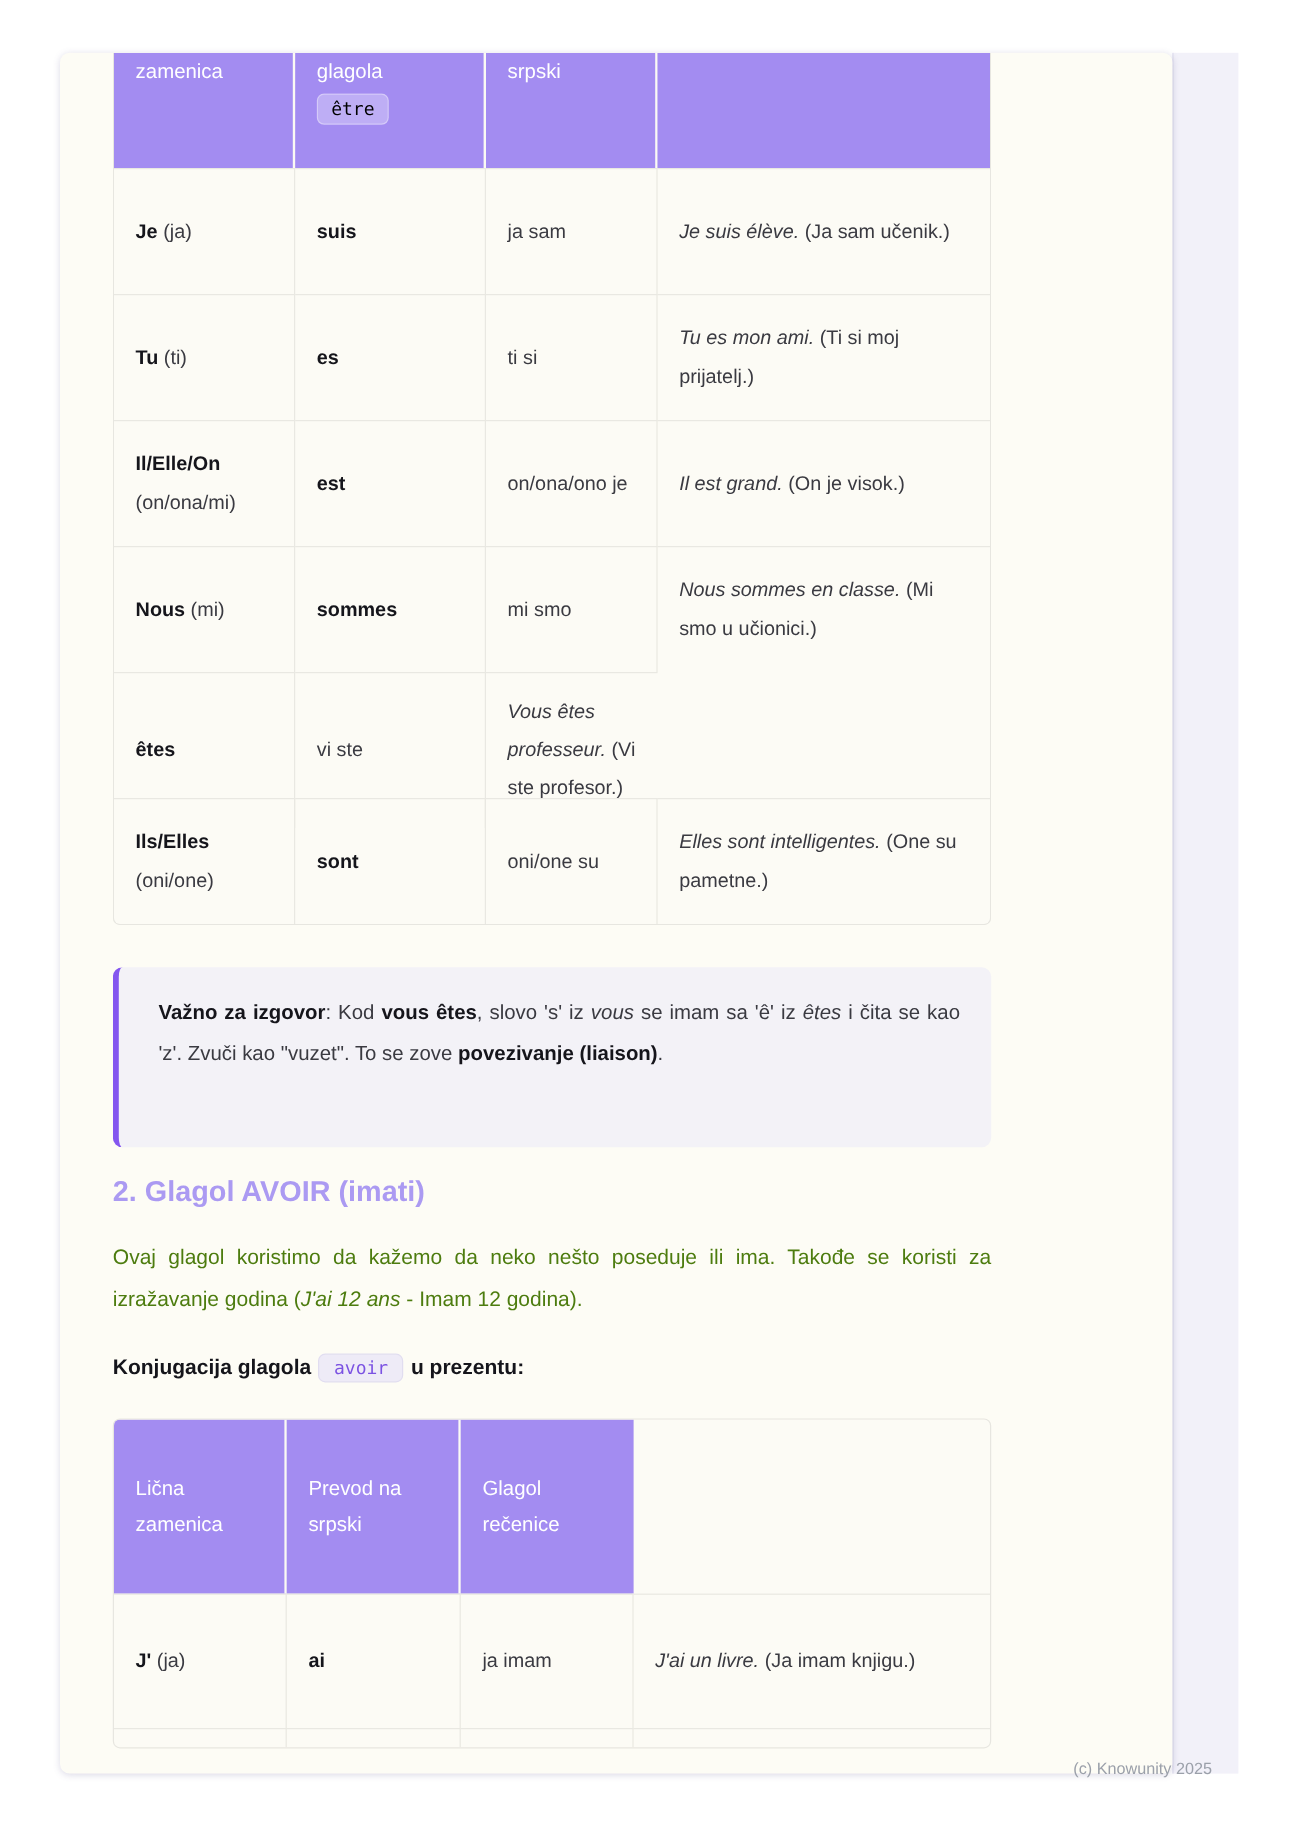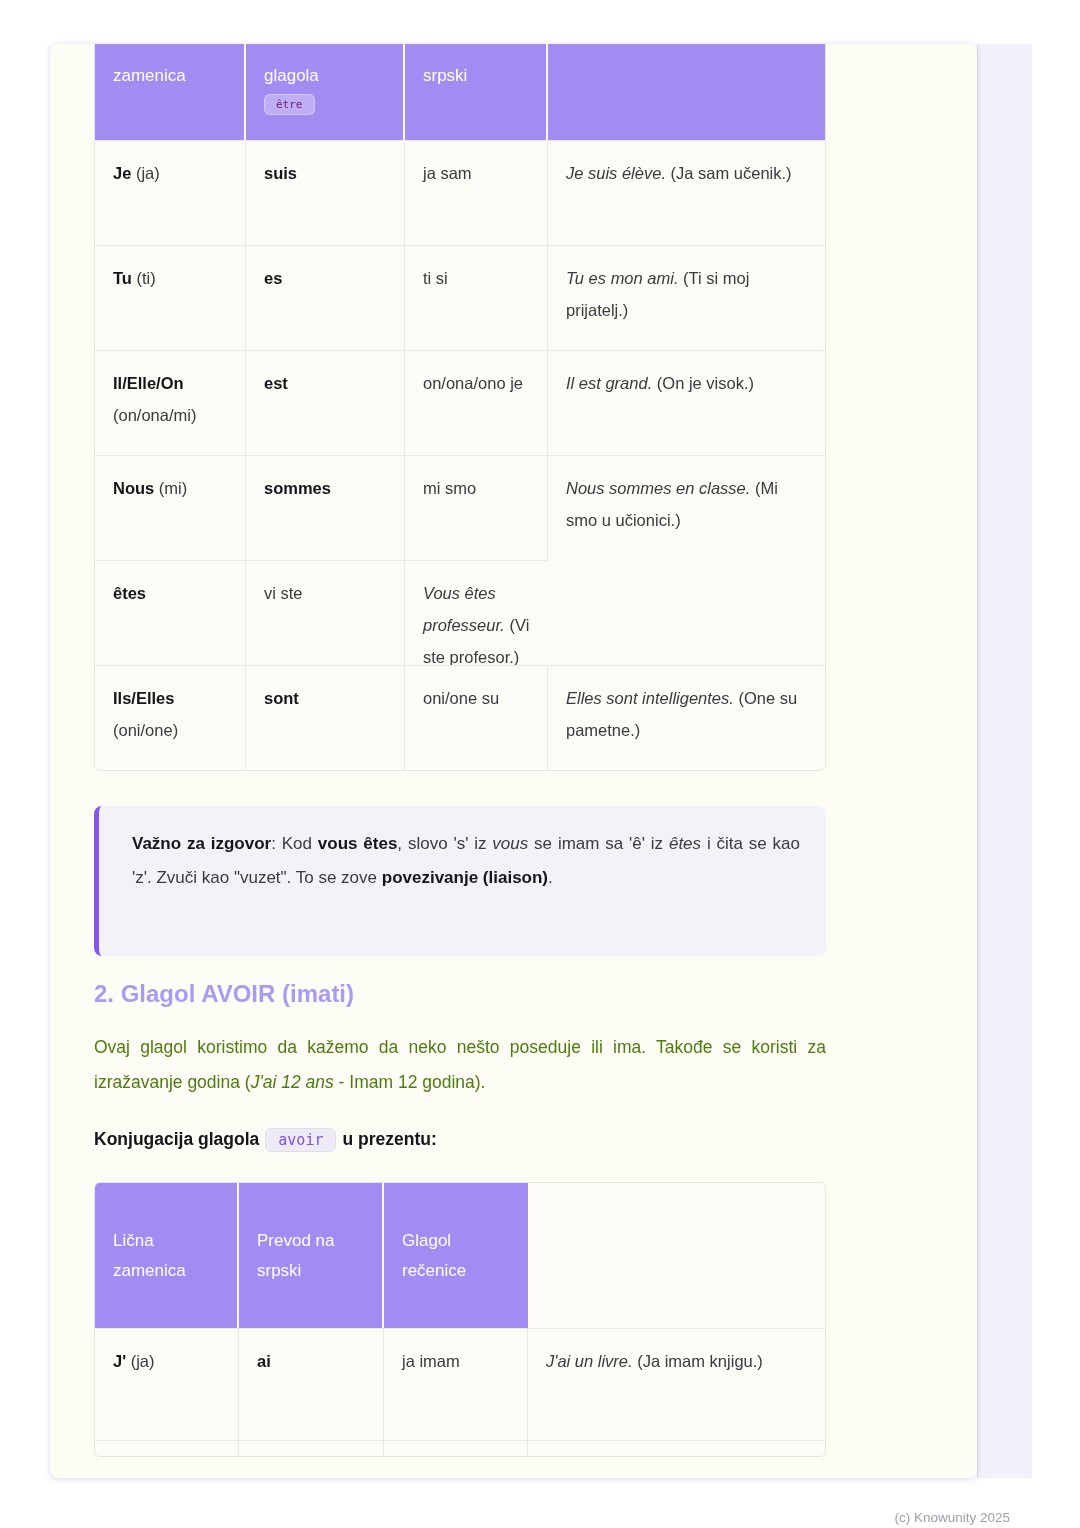--- a/index.html
+++ b/index.html
@@ -59,47 +59,47 @@
   .hc {
     background: #a38cf1;
     color: #ffffff;
     font-size: 17px;
     font-weight: 500;
     padding: 10px 18px;
     border-right: 2px solid #fbfaf4;
   }
   .hc:last-child { border-right: none; }
   .t1 .hrow { height: 96px; }
-  .t1 .hc { display: block; padding-top: 22px; }
+  .t1 .hc { display: block; padding-top: 6px; }
   .t2 .hrow { height: 145px; }
   .t2 .hc { display: flex; flex-direction: column; justify-content: center; line-height: 1.75; }
 
   .code-badge {
     display: inline-block;
     margin-top: 8px;
     padding: 3px 11px;
     font-family: "DejaVu Sans Mono", monospace;
-    font-size: 11px;
-    color: #701a75;
+    font-size: 15px;
+    color: #000000;
     background: rgba(255, 255, 255, 0.30);
     border: 1px solid rgba(255, 255, 255, 0.35);
     border-radius: 6px;
     width: max-content;
   }
 
   .c {
     padding: 16px 18px;
     font-size: 16.5px;
     line-height: 1.95;
     color: #3a3a41;
     border-right: 1px solid #e9e8e2;
     border-top: 1px solid #e9e8e2;
     display: flex;
     flex-direction: column;
-    justify-content: flex-start;
+    justify-content: center;
   }
   .c:last-child { border-right: none; }
   .trow.body:first-of-type .c { border-top: none; }
   .t1 .trow.body { height: 105px; }
   .t2 .trow.body { height: 112px; }
   .trow.partial { height: 16px; }
   .trow.partial .c { padding: 0 18px; }
 
   .b { font-weight: 700; color: #15151b; }
   .i { font-style: italic; }
@@ -152,21 +152,21 @@
     background: #eeebf7;
     border: 1px solid #e1ddf0;
     border-radius: 6px;
     vertical-align: middle;
   }
   .t2-wrap { margin-top: 30px; }
 
   
   .footer-credit {
     position: absolute;
-    right: 70px; top: 1510px;
+    right: 70px; top: 1466px;
     font-size: 13.5px;
     color: #9ba0aa;
     z-index: 5;
   }
 </style>
 </head>
 <body>
 
 <div class="viewer">
 

